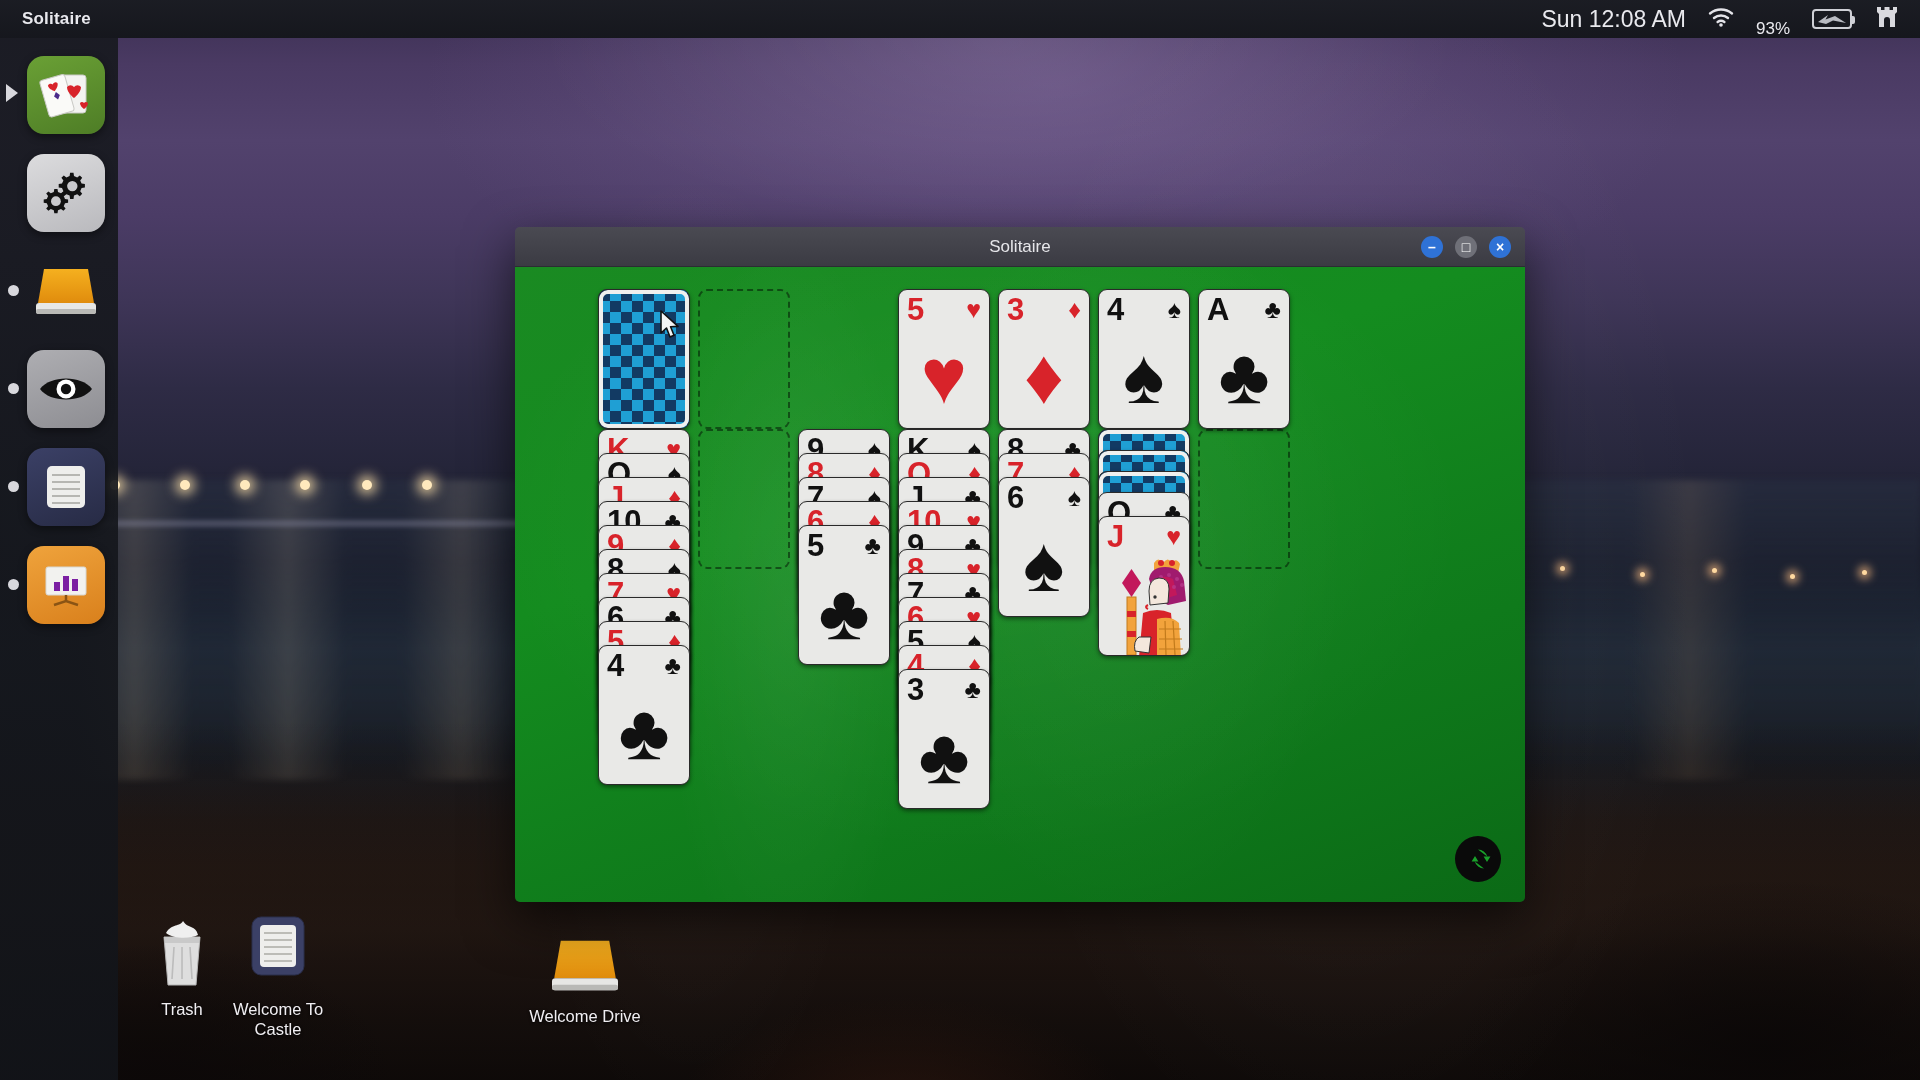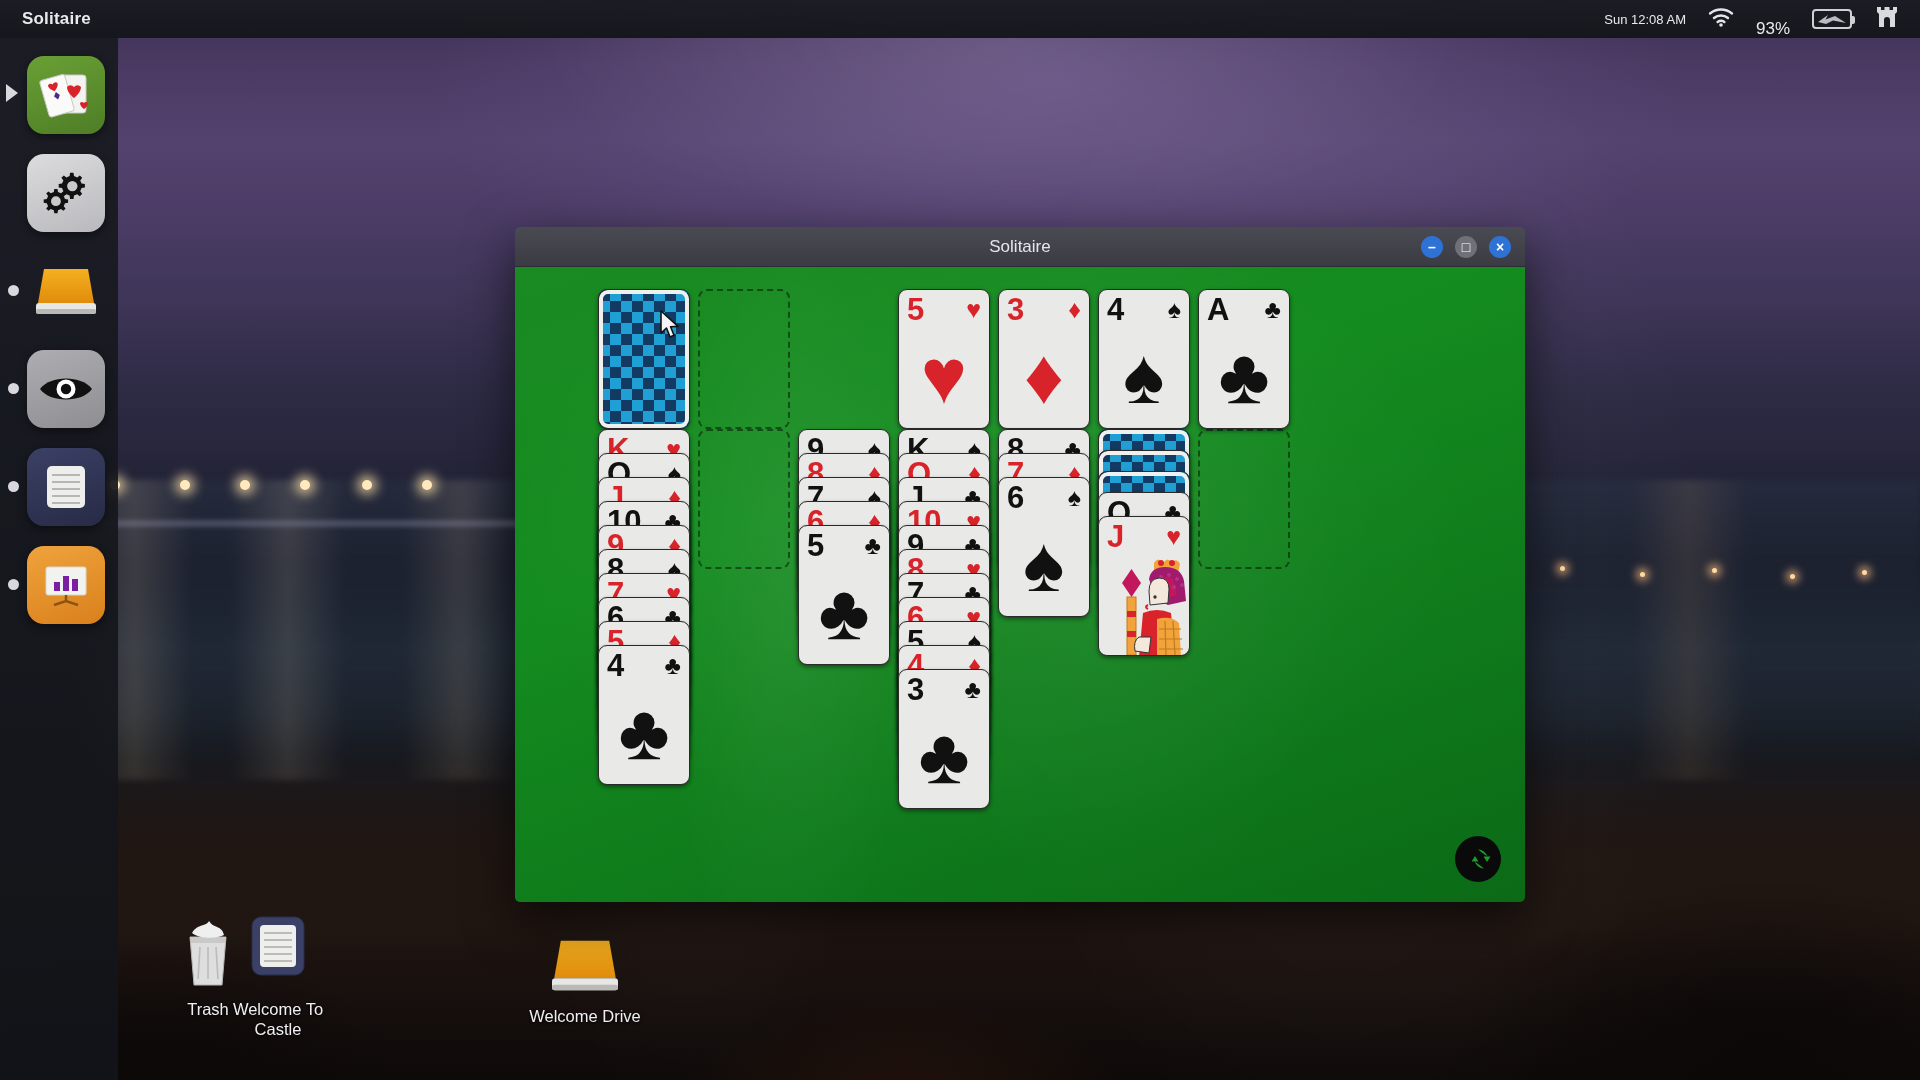--- a/index.html
+++ b/index.html
@@ -82,21 +82,21 @@
   
   #menubar {
     position: absolute; top: 0; left: 0; right: 0; height: 38px;
     background: linear-gradient(180deg, rgba(26,28,34,0.97), rgba(20,22,27,0.97));
     display: flex; align-items: center;
     color: #e9e9ee; font-size: 17px;
     z-index: 60;
   }
   #menubar .app-name { margin-left: 22px; font-weight: bold; letter-spacing: .2px; }
   #menubar .right { margin-left: auto; display: flex; align-items: center; gap: 22px; margin-right: 20px; }
-  #menubar .clock { font-size: 13px; color: #e9e9ee; margin-left: 8px; }
+  #menubar .clock { font-size: 23px; color: #e9e9ee; margin-left: 8px; }
   #menubar .battery-pct { font-size: 17px; color: #e9e9ee; margin-top: 20px; }
   .bat-body {
     width: 40px; height: 20px; border: 2px solid #cfd0d6; border-radius: 4px;
     position: relative; display:flex; align-items:center; justify-content:center;
   }
   .bat-body::after {
     content:''; position:absolute; right:-5px; top:5px; width:3px; height:8px;
     background:#cfd0d6; border-radius:0 2px 2px 0;
   }
 
@@ -355,21 +355,21 @@
         <rect x="16" y="23" width="6" height="9" fill="#7b1fa2"></rect>
         <rect x="25" y="17" width="6" height="15" fill="#7b1fa2"></rect>
         <rect x="34" y="20" width="6" height="12" fill="#7b1fa2"></rect>
         <line x1="28" y1="36" x2="28" y2="42" stroke="#8a5414" stroke-width="2.5"></line>
         <path d="M16 46 L28 42 L40 46" stroke="#8a5414" stroke-width="2.5" fill="none"></path>
       </svg>
     </div>
   </div>
 </div>
 
-<div class="desk-icon" style="left:138px; top:905px">
+<div class="desk-icon" style="left:112px; top:905px">
   <div class="glyph">
     <svg width="64" height="78" viewBox="0 0 64 78">
       <path d="M14 24 L50 24 L46 72 L18 72 Z" fill="#dedede" stroke="#b5b5b5"></path>
       <path d="M14 24 L50 24 L49 30 L15 30 Z" fill="#c9c9c9"></path>
       <path d="M16 20 C22 10 30 14 33 8 C38 16 46 12 48 22 C40 26 24 26 16 20 Z" fill="#efefef"></path>
       <g stroke="#bcbcbc" stroke-width="1.6">
         <line x1="24" y1="34" x2="22" y2="66"></line>
           <line x1="32" y1="34" x2="32" y2="66"></line>
         <line x1="40" y1="34" x2="42" y2="66"></line>
       </g>

